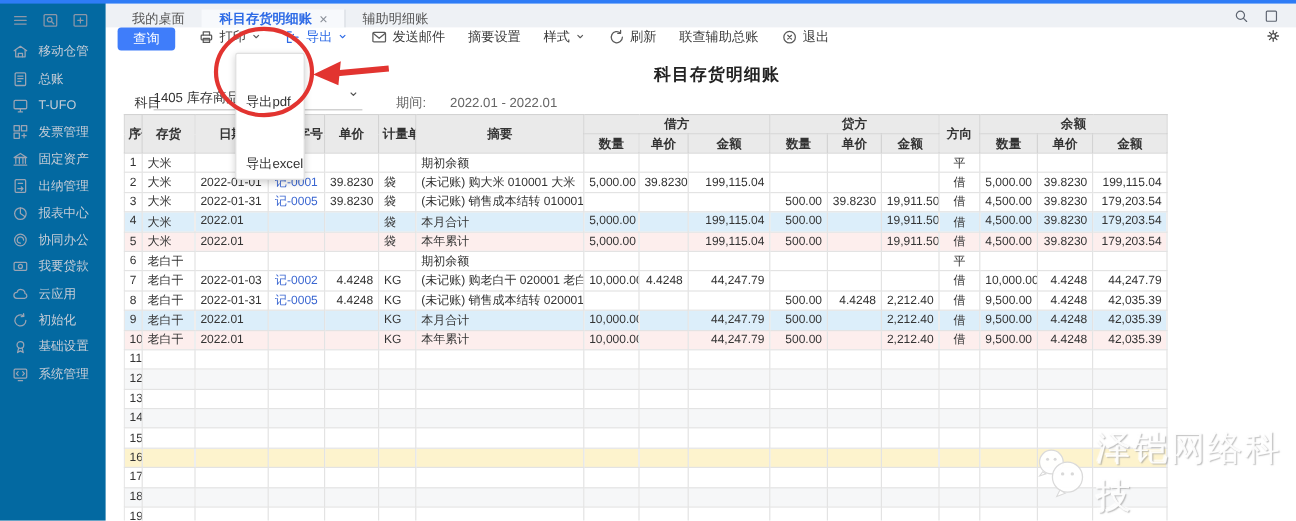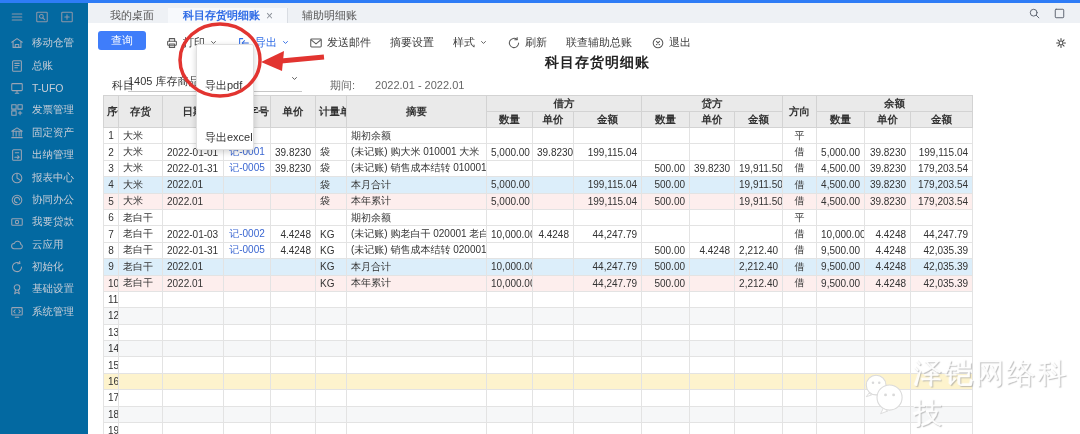--- a/index.html
+++ b/index.html
@@ -21,21 +21,21 @@
   
   .main { position:absolute; left:88px; top:3px; right:0; bottom:0; background:#fff; }
   .tabbar { position:relative; height:20px; background:#eef1f5; display:flex; align-items:flex-end; padding-left:8px; }
   .tab { display:flex; align-items:center; gap:6px; padding:0 14px; font-size:11px; color:#555; cursor:pointer; }
   .tab + .tab { border-left:1px solid #d9dde3; }
   .tab.active { background:#f7f9fc; color:#2e6be6; font-weight:bold; border-left-color:transparent; }
   .tab-close { color:#8a8f98; font-size:12px; font-weight:normal; line-height:1; }
   .tabbar-right { position:absolute; right:14px; top:0; height:100%; display:flex; align-items:center; gap:12px; color:#5d6470; }
   .tabbar-right .icn svg { width:13px; height:13px; }
 
-  .toolbar { position:relative; height:27px; display:flex; align-items:flex-end; gap:19px; padding-left:10px; font-size:11px; color:#3c3c3c; background:#fff; }
+  .toolbar { position:relative; height:27px; display:flex; align-items:flex-start; gap:19px; padding-left:10px; font-size:11px; color:#3c3c3c; background:#fff; }
   .tb-btn { display:flex; align-items:center; gap:4px; cursor:pointer; white-space:nowrap; }
   .tb-btn .icn { color:#5a5a5a; }
   .tb-btn.primary { background:#3f7dfa; color:#fff; padding:0 13px; height:19px; border-radius:3px; }
   .tb-btn.active, .tb-btn.active .icn { color:#2e6be6; }
   .toolbar-gear { position:absolute; right:12px; color:#444; cursor:pointer; }
 
   .subject-label { position:absolute; left:24px; top:75px; font-size:11px; color:#333; }
   .subject-field { position:absolute; left:40px; top:71px; width:174px; height:18px; border-bottom:1px solid #c6c6c6; font-size:11px; color:#333; display:flex; align-items:flex-start; justify-content:space-between; cursor:pointer; }
   .subject-field .icn { color:#555; margin-right:3px; }
   .period { position:absolute; left:242px; top:75px; font-size:11px; color:#666; }

